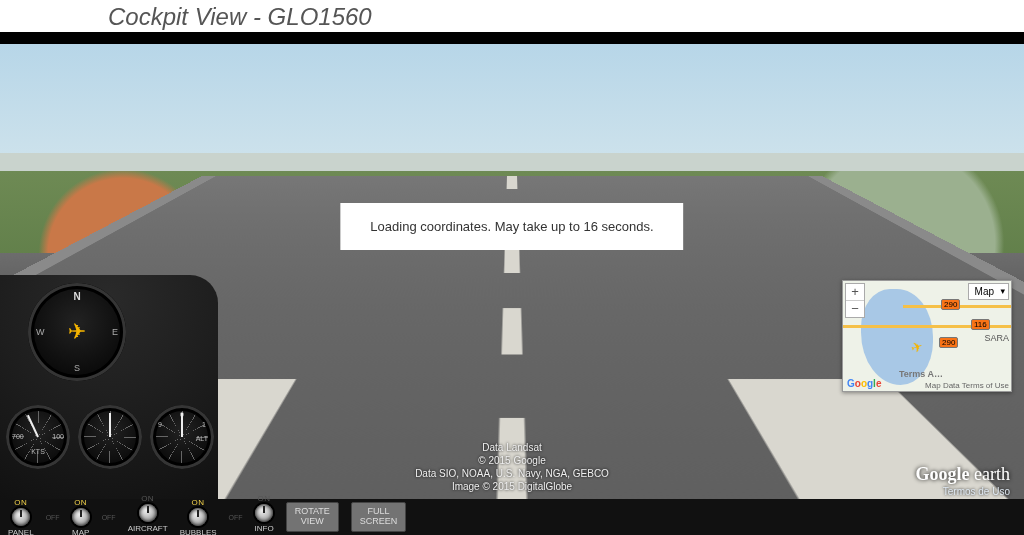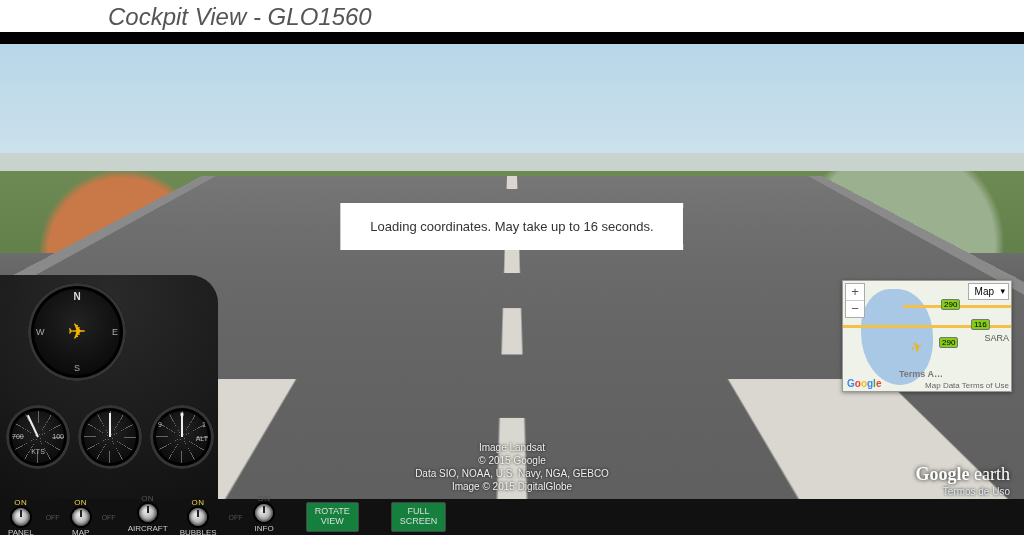--- a/index.html
+++ b/index.html
@@ -32,21 +32,21 @@
   .ge-logo{position:absolute;right:14px;bottom:50px;color:#fff;font-size:18px;font-family:Georgia,serif;text-shadow:0 0 4px #000;z-index:15;}
   .ge-logo b{font-weight:600;} .ge-logo span.e{font-weight:300;}
   .termos{position:absolute;right:14px;bottom:38px;color:#dfe8f1;font-size:10px;text-shadow:0 0 3px #000;z-index:15;cursor:pointer;}
   
   .minimap{position:absolute;right:12px;top:280px;width:168px;height:110px;background:#eef2e8;border:1px solid #999;box-shadow:0 1px 4px rgba(0,0,0,.4);z-index:25;font-size:10px;}
   .mm-water{position:absolute;left:18px;top:8px;width:72px;height:96px;background:#a8c8e6;border-radius:40% 50% 45% 55%;} 
   .mm-road{position:absolute;background:#f5c048;}
   .mm-road.h1{left:0;right:0;top:44px;height:3px;}
   .mm-road.h2{left:60px;right:0;top:24px;height:3px;}
   .mm-label{position:absolute;font-size:9px;color:#555;}
-  .mm-badge{position:absolute;font-size:8px;padding:0 2px;border:1px solid #777;background:#84cc16;border-radius:2px;}
+  .mm-badge{position:absolute;font-size:8px;padding:0 2px;border:1px solid #777;background:#f97316;border-radius:2px;}
   .mm-zoom{position:absolute;left:2px;top:2px;width:18px;background:#fff;border:1px solid #aaa;}
   .mm-zoom div{height:16px;line-height:16px;text-align:center;cursor:pointer;font-size:13px;color:#555;}
   .mm-zoom div+div{border-top:1px solid #ccc;}
   .mm-type{position:absolute;right:2px;top:2px;background:#fff;border:1px solid #aaa;padding:2px 14px 2px 6px;font-size:10px;cursor:pointer;}
   .mm-type:after{content:"▾";position:absolute;right:3px;top:2px;font-size:9px;}
   .mm-plane{position:absolute;left:68px;top:58px;color:#f5b400;font-size:14px;transform:rotate(-20deg);}
   .mm-glogo{position:absolute;left:4px;bottom:2px;font-size:10px;font-weight:bold;}
   .mm-glogo span:nth-child(1){color:#4285f4}.mm-glogo span:nth-child(2){color:#ea4335}.mm-glogo span:nth-child(3){color:#fbbc05}.mm-glogo span:nth-child(4){color:#4285f4}.mm-glogo span:nth-child(5){color:#34a853}.mm-glogo span:nth-child(6){color:#ea4335}
   .mm-foot{position:absolute;right:2px;bottom:1px;font-size:8px;color:#666;}
   
@@ -65,21 +65,21 @@
   .g-label{position:absolute;font-size:7px;color:#bbb;}
   
   .bar{position:absolute;left:0;right:0;bottom:0;height:36px;background:#111;display:flex;align-items:center;gap:12px;padding:0 8px;z-index:40;}
   .toggle{display:flex;flex-direction:column;align-items:center;gap:1px;cursor:pointer;}
   .tg-state{font-size:8px;color:#f3d24a;letter-spacing:.5px;height:9px;}
   .tg-state.off{color:#555;}
   .knob{width:18px;height:18px;border-radius:50%;background:radial-gradient(circle at 40% 35%,#eee,#888);box-shadow:0 0 0 2px #000,0 0 4px #000 inset;position:relative;}
   .knob:after{content:"";position:absolute;left:50%;top:2px;width:2px;height:7px;background:#222;transform:translateX(-50%);}
   .tg-label{font-size:8px;color:#ccc;margin-top:1px;}
   .tg-off{font-size:7px;color:#555;}
-  .btn{background:#15803d;border:1px solid #444;color:#ddd;font-size:9px;line-height:1.1;padding:4px 8px;text-align:center;cursor:pointer;border-radius:2px;margin-left:20px;}
+  .btn{background:#737373;border:1px solid #444;color:#ddd;font-size:9px;line-height:1.1;padding:4px 8px;text-align:center;cursor:pointer;border-radius:2px;}
 </style>
 </head>
 <body>
 
 <div class="header">
   <div class="title">Cockpit View - GLO1560</div>
 </div>
 <div class="close">✕</div>
 
 <div class="scene">
@@ -94,21 +94,21 @@
       <div class="aimbar l"></div>
       <div class="aimbar r"></div>
 
     </div>
   </div>
 </div>
 
 <div class="toast">Loading coordinates. May take up to 16 seconds.</div>
 
 <div class="credits">
-  <div>Image Landsat</div>
+  <div>Data Landsat</div>
   <div>© 2015 Google</div>
   <div>Data SIO, NOAA, U.S. Navy, NGA, GEBCO</div>
   <div>Image © 2015 DigitalGlobe</div>
 </div>
 <div class="ge-logo">
   <b>Google</b> <span class="e">earth</span>
 </div>
 <div class="termos">Termos de Uso</div>
 
 <div class="minimap">

